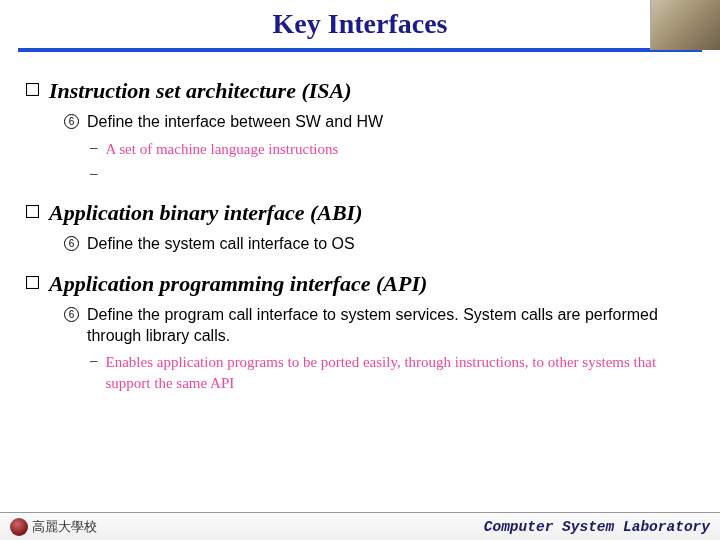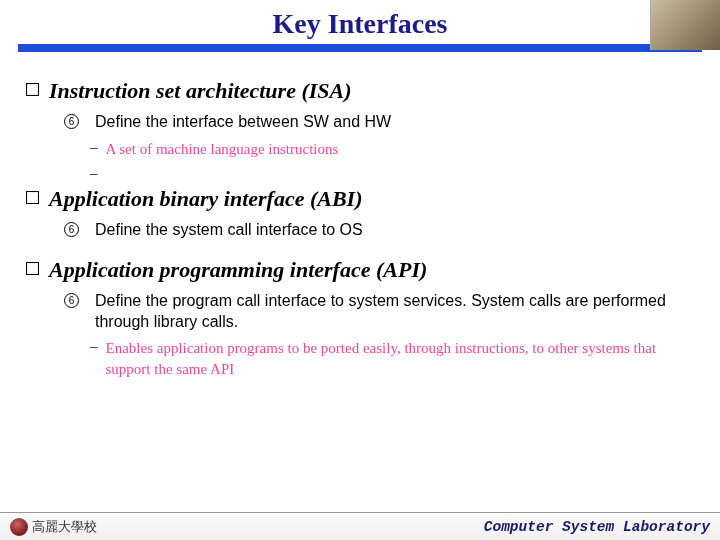--- a/index.html
+++ b/index.html
@@ -7,21 +7,21 @@
     width: 720px;
     height: 540px;
     background: #ffffff;
     font-family: Arial, "Helvetica Neue", sans-serif;
     position: relative;
     overflow: hidden;
   }
   .header {
     position: relative;
     height: 52px;
-    border-bottom: 8px solid #1d4ed8;
+    border-bottom: 4px solid #1d4ed8;
     margin: 0 18px 0 18px;
   }
   .title {
     text-align: center;
     font-size: 28px;
     font-weight: bold;
     color: #1b1b8a;
     padding-top: 8px;
     font-family: "Times New Roman", Times, serif;
   }
@@ -76,21 +76,20 @@
     margin-right: 8px;
     margin-top: 2px;
     flex-shrink: 0;
     font-family: Arial, sans-serif;
   }
   .sub-text {
     font-size: 16px;
     color: #000;
     font-family: Arial, sans-serif;
     line-height: 1.3;
-    margin-left: 8px;
   }
   .dash-row {
     display: flex;
     align-items: flex-start;
     margin-left: 64px;
     margin-top: 6px;
   }
   .dash {
     font-family: "Times New Roman", Times, serif;
     font-size: 15px;
@@ -157,21 +156,21 @@
     <div class="sub-text">Define the interface between SW and HW</div>
   </div>
   <div class="dash-row">
     <div class="dash">–</div>
     <div class="dash-text">A set of machine language instructions</div>
   </div>
   <div class="dash-row">
     <div class="dash">–</div>
   </div>
 
-  <div class="bullet-row" style="margin-top:4px;">
+  <div class="bullet-row" style="margin-top:18px;">
     <div class="sq"></div>
     <div class="h1">Application binary interface (ABI)</div>
   </div>
   <div class="sub-row">
     <div class="circ-num">6</div>
     <div class="sub-text">Define the system call interface to OS</div>
   </div>
 
   <div class="bullet-row" style="">
     <div class="sq"></div>

